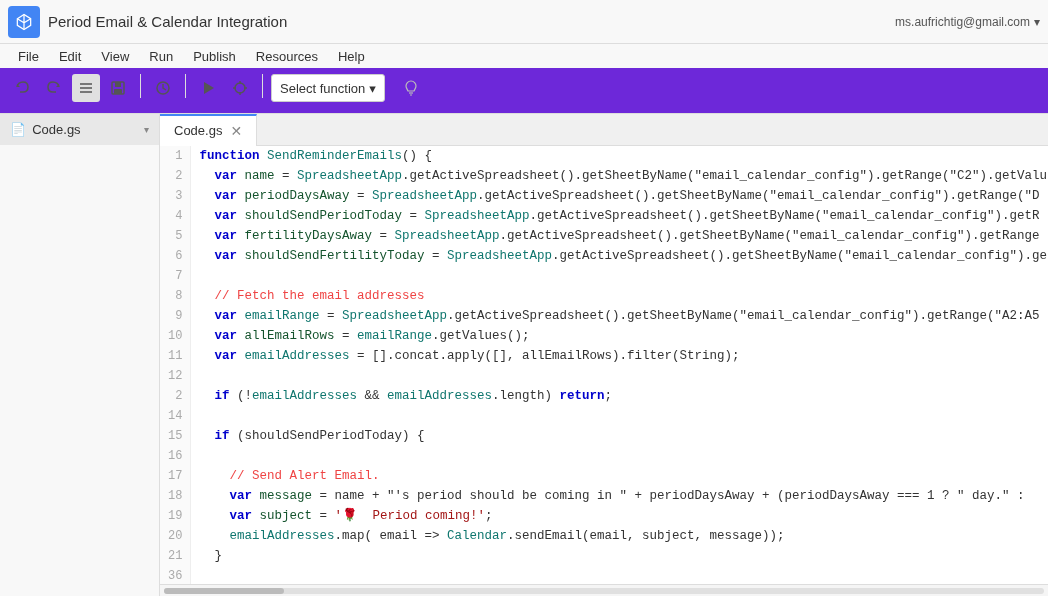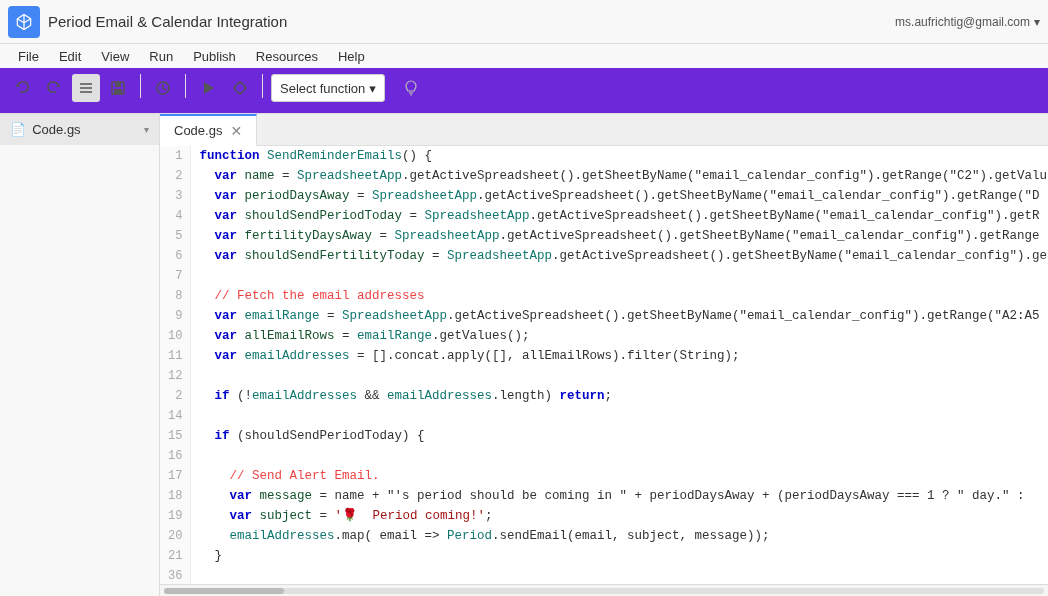--- a/index.html
+++ b/index.html
@@ -312,21 +312,21 @@
             <tr>
               <td class="line-num">18</td>
               <td class="line-code">    <span class="kw">var</span> <span class="var-name">message</span> = name + "'s period should be coming in " + periodDaysAway + (periodDaysAway === 1 ? " day." : </td>
             </tr>
             <tr>
               <td class="line-num">19</td>
               <td class="line-code">    <span class="kw">var</span> <span class="var-name">subject</span> = <span class="str">'🌹  Period coming!'</span>;</td>
             </tr>
             <tr>
               <td class="line-num">20</td>
-              <td class="line-code">    <span class="obj">emailAddresses</span>.map( email =&gt; <span class="obj">Period</span>.sendEmail(email, subject, message));</td>
+              <td class="line-code">    <span class="obj">emailAddresses</span>.map( email =&gt; <span class="obj">Calendar</span>.sendEmail(email, subject, message));</td>
             </tr>
             <tr>
               <td class="line-num">21</td>
               <td class="line-code">  }</td>
             </tr>
             <tr>
               <td class="line-num">36</td>
               <td class="line-code"></td>
             </tr>
           </tbody>

